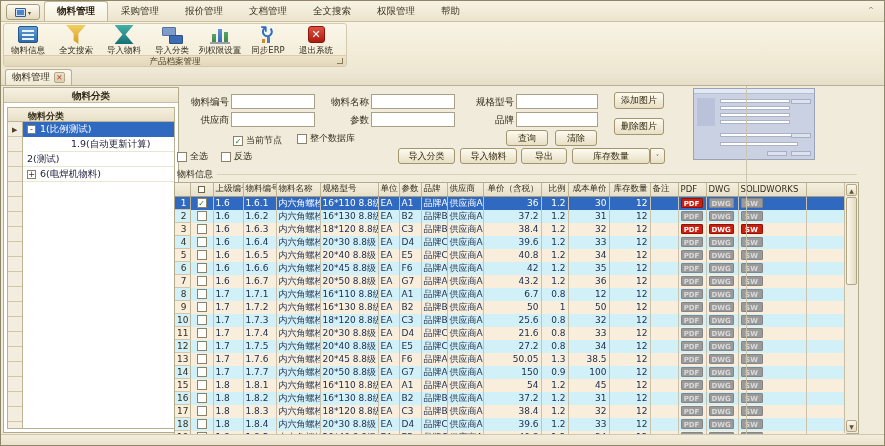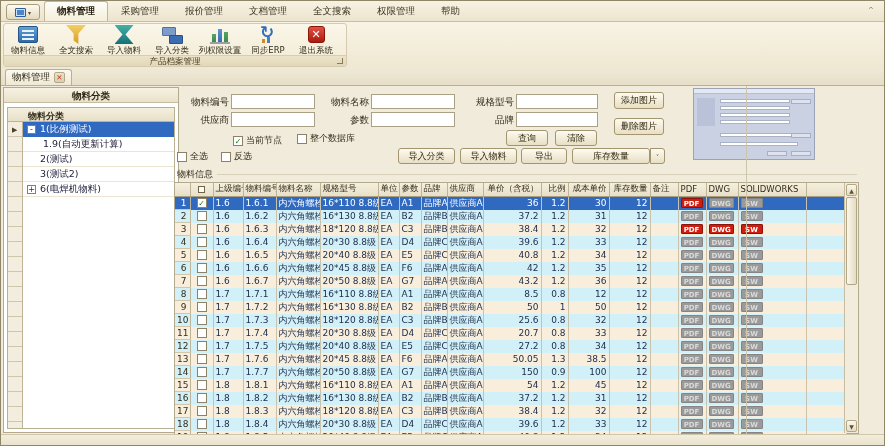--- a/index.html
+++ b/index.html
@@ -194,28 +194,25 @@
         <div class="tree-header">物料分类</div>
         <div class="tree-body">
           <div class="tree-indicator">
             <span class="tree-arrow">▶</span>
           </div>
           <div class="tree-rows" id="tree-rows">
               <div class="tree-row sel" style="padding-left: 4px;">
                 <span class="expander">-</span>
                 <span>1(比例测试)</span>
               </div>
-              <div class="tree-row" style="padding-left: 20px;">
+              <div class="tree-row" style="padding-left: 32px; margin-left: 16px;">
                 <span>1.9(自动更新计算)</span>
               </div>
-              <div class="tree-row" style="padding-left: 17px;">
+              <div class="tree-row" style="padding-left: 4px;">
                 <span>2(测试)</span>
-              </div>
-              <div class="tree-row" style="padding-left: 17px;">
-                <span>3(测试2)</span>
               </div>
               <div class="tree-row" style="padding-left: 4px;">
                 <span class="expander">+</span>
                 <span>6(电焊机物料)</span>
               </div>
             </div>
         </div>
       </div>
     </div>
 
@@ -484,21 +481,21 @@
                 <td class="rownum">8</td>
                 <td class="cbcell"><span class="cbbox" style="vertical-align: middle;"></span></td>
                 <td>1.7</td>
                 <td>1.7.1</td>
                 <td>内六角螺栓1</td>
                 <td>16*110  8.8级</td>
                 <td>EA</td>
                 <td>A1</td>
                 <td>品牌A</td>
                 <td>供应商A1</td>
-                <td class="num">8.5</td>
+                <td class="num">6.7</td>
                 <td class="num">0.8</td>
                 <td class="num">12</td>
                 <td class="num">12</td>
                 <td></td>
                 <td><span class="badge gray">PDF</span></td>
                 <td><span class="badge gray">DWG</span></td>
                 <td><span class="badge gray">SW</span></td>
                 <td></td>
               </tr>
               <tr class="cream">
@@ -547,21 +544,21 @@
                 <td class="rownum">11</td>
                 <td class="cbcell"><span class="cbbox" style="vertical-align: middle;"></span></td>
                 <td>1.7</td>
                 <td>1.7.4</td>
                 <td>内六角螺栓4</td>
                 <td>20*30  8.8级</td>
                 <td>EA</td>
                 <td>D4</td>
                 <td>品牌C</td>
                 <td>供应商A4</td>
-                <td class="num">20.7</td>
+                <td class="num">21.6</td>
                 <td class="num">0.8</td>
                 <td class="num">33</td>
                 <td class="num">12</td>
                 <td></td>
                 <td><span class="badge gray">PDF</span></td>
                 <td><span class="badge gray">DWG</span></td>
                 <td><span class="badge gray">SW</span></td>
                 <td></td>
               </tr>
               <tr class="cyan">

